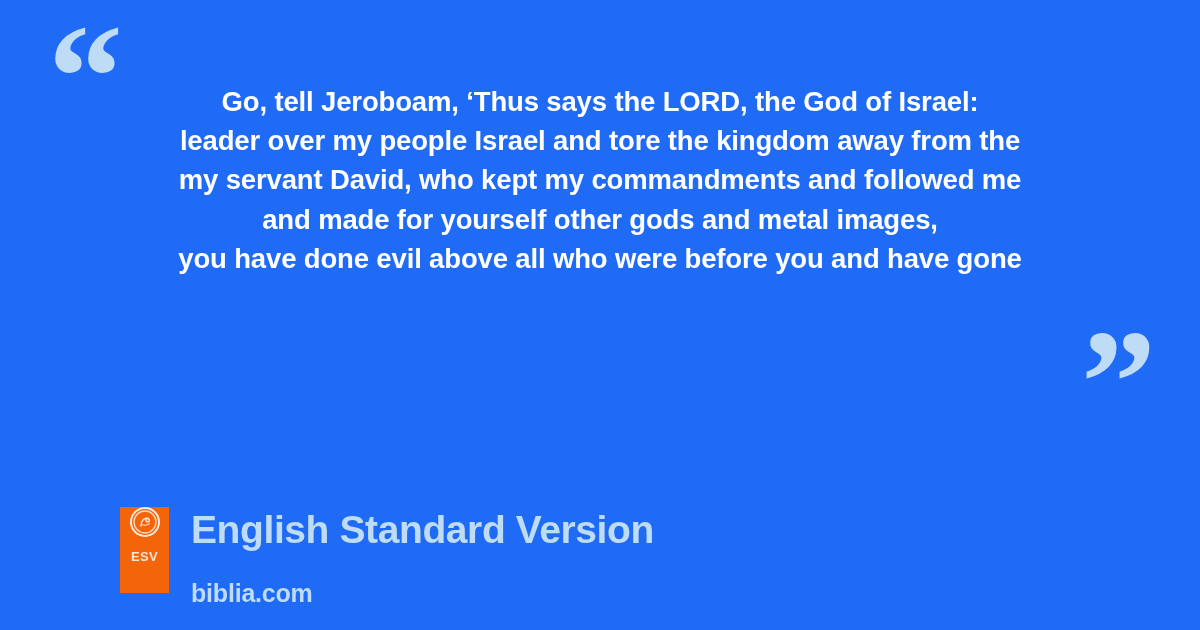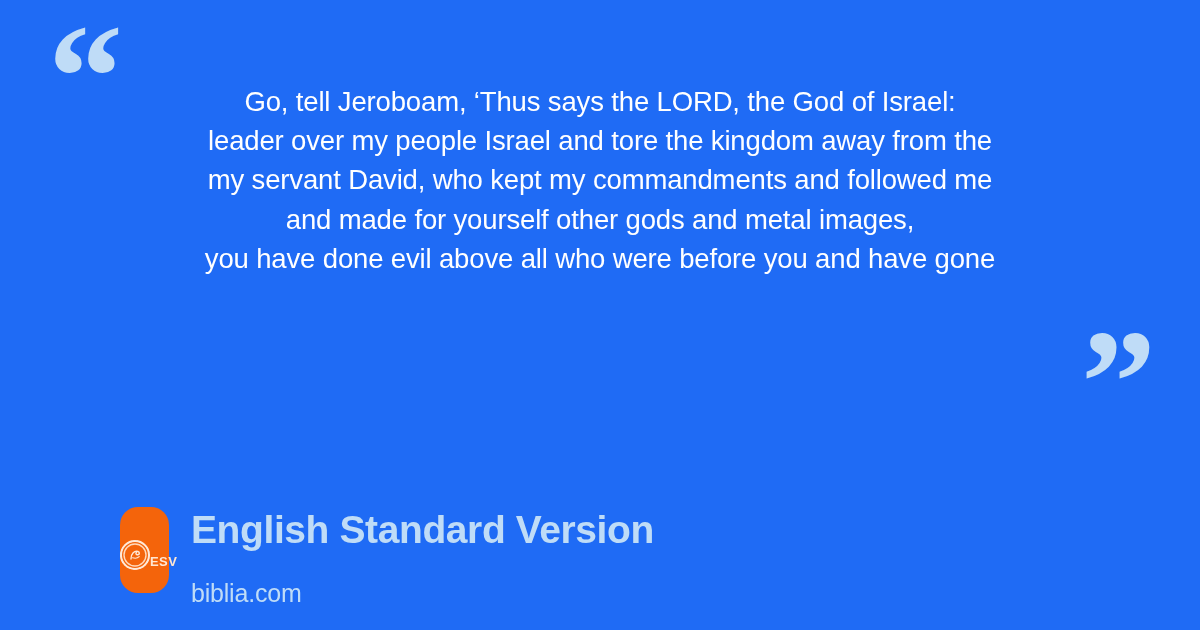--- a/index.html
+++ b/index.html
@@ -46,48 +46,46 @@
   .verse-block {
     position: absolute;
     left: 110px;
     top: 82px;
     width: 980px;
     text-align: center;
   }
   .verse-line {
     color: #ffffff;
     font-size: 27.5px;
-    font-weight: 400;
+    font-weight: 700;
     line-height: 39.2px;
     letter-spacing: -0.15px;
     white-space: nowrap;
   }
 
   
   .attribution {
     position: absolute;
     left: 120px;
     top: 507px;
     display: flex;
     flex-direction: row;
     align-items: flex-start;
   }
 
   .esv-logo {
     width: 49px;
     height: 86px;
     background: #f4640b;
     display: flex;
-    flex-direction: row;
+    flex-direction: column;
     align-items: center;
     justify-content: flex-start;
-    padding-top: 9px;
     box-sizing: border-box;
     flex: 0 0 auto;
-    border-radius: 18px;
   }
   .esv-seal {
     width: 30px;
     height: 30px;
     position: relative;
   }
   .esv-seal svg { display: block; }
   .esv-logo-text {
     margin-top: 13px;
     color: #ffe6d2;
@@ -109,21 +107,21 @@
     color: #bfdcf7;
     font-size: 39px;
     font-weight: 700;
     line-height: 46px;
     letter-spacing: -0.4px;
     white-space: nowrap;
   }
   .site-url {
     color: #bfdcf7;
     font-size: 25px;
-    font-weight: 400;
+    font-weight: 700;
     line-height: 30px;
     letter-spacing: -0.2px;
     margin-top: 3px;
     white-space: nowrap;
   }
 </style>
 </head>
 <body>
 
 <div class="card">

